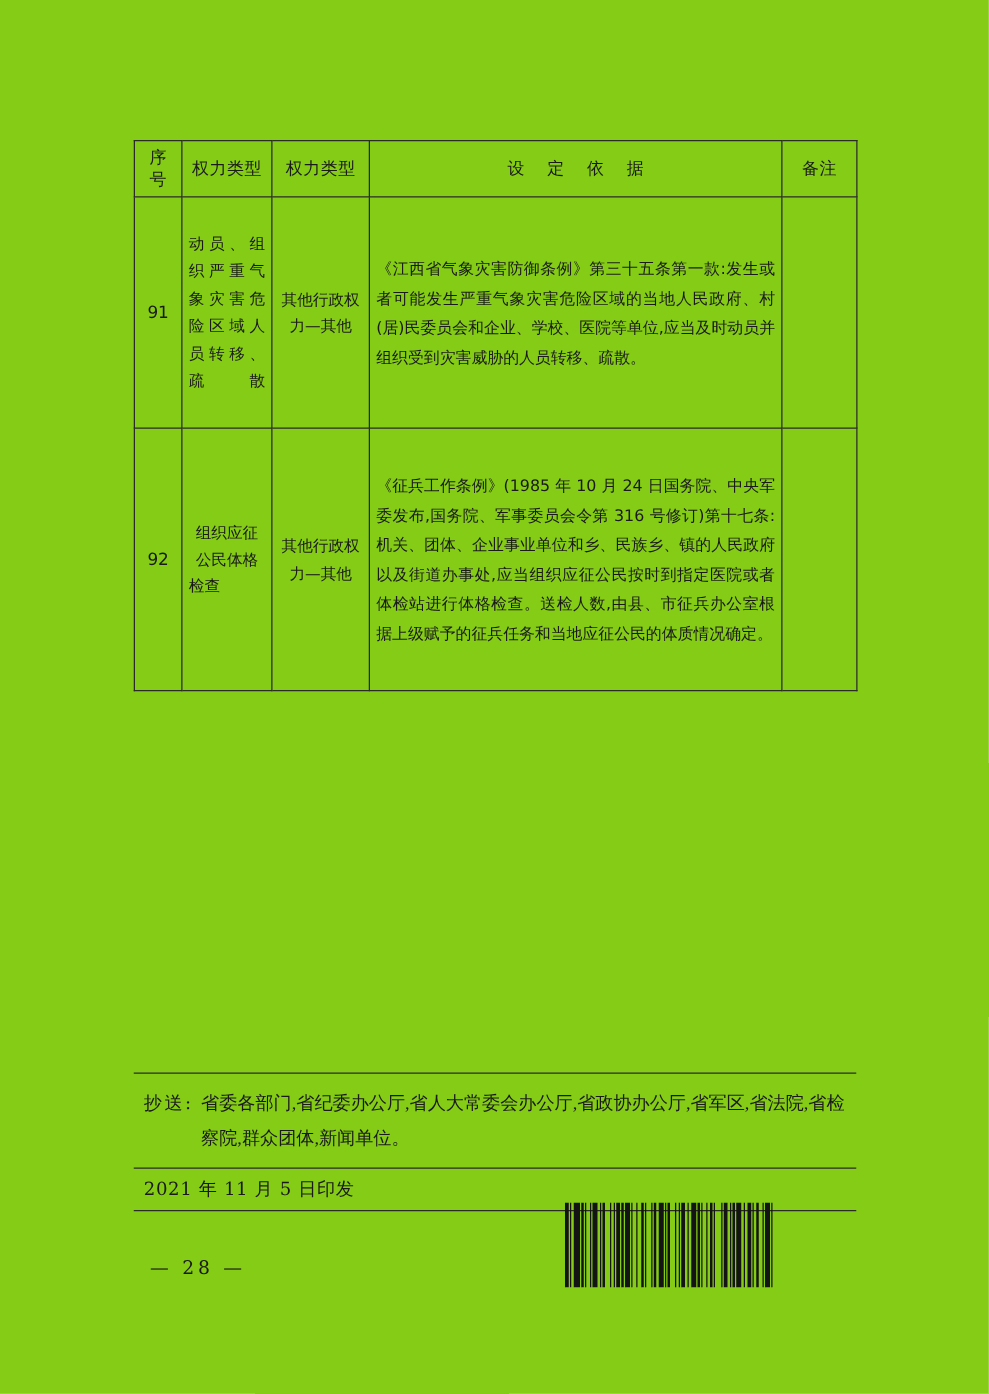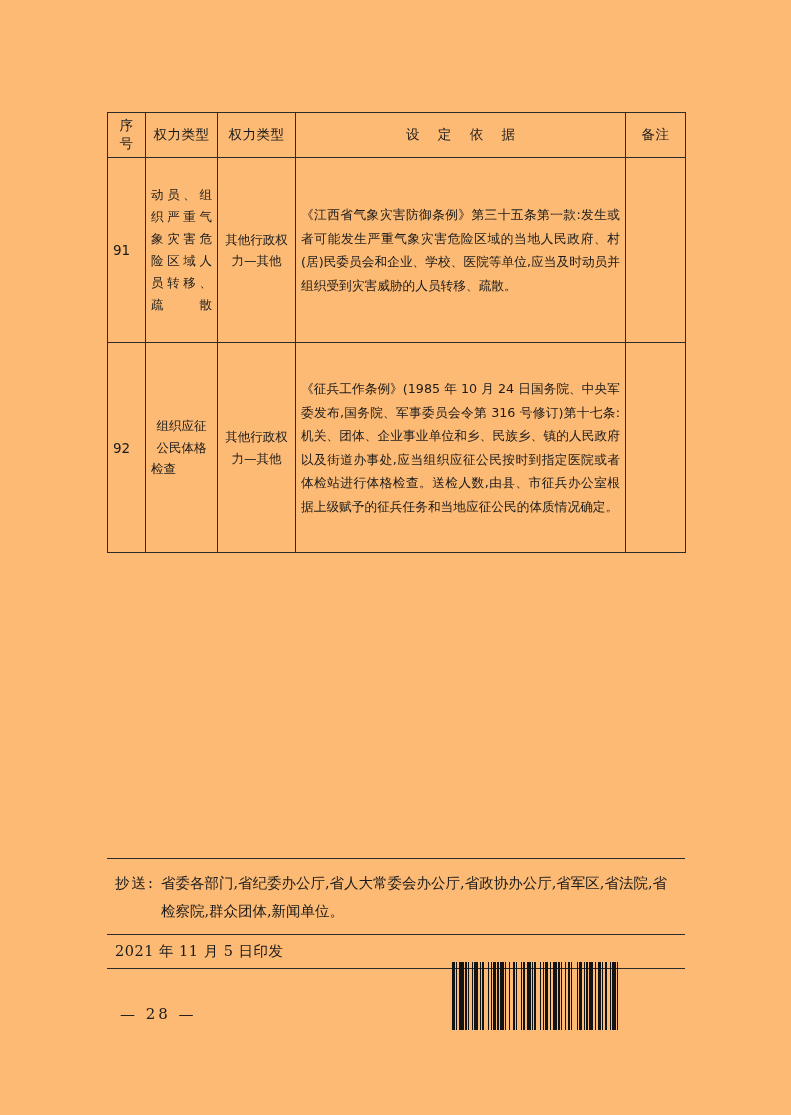--- a/index.html
+++ b/index.html
@@ -11,21 +11,21 @@
     height: 1115px;
     background: #ffffff;
     font-family: "DejaVu Serif", "Liberation Serif", serif;
     color: #1a1a1a;
     position: relative;
     overflow: hidden;
   }
   .page {
     position: absolute;
     inset: 0;
-    background: #fdba74;
+    background: #84cc16;
   }
 
   
   .table-wrap {
     position: absolute;
     left: 107px;
     top: 112px;
     width: 578px;
   }
   table.doc-table {
@@ -52,20 +52,21 @@
     height: 30px;
     font-family: "DejaVu Sans", "Liberation Sans", sans-serif;
     font-weight: 600;
   }
   thead td.basis-head {
     letter-spacing: 7px;
     text-indent: 7px;
   }
 
   td.cell-no {
+    text-align: center;
     font-size: 13.5px;
     font-family: "DejaVu Sans", "Liberation Sans", sans-serif;
   }
   td.cell-name {
     font-size: 12.5px;
     line-height: 1.75;
     text-align: justify;
     text-align-last: justify;
     font-family: "DejaVu Sans", "Liberation Sans", sans-serif;
     padding: 6px 6px;
@@ -108,20 +109,21 @@
     font-family: "DejaVu Serif", "Liberation Serif", serif;
   }
   .cc-label {
     flex: 0 0 auto;
     letter-spacing: 2px;
     white-space: nowrap;
     padding-right: 6px;
   }
   .cc-text {
     flex: 1 1 auto;
+    font-family: Liberation Serif, serif;
   }
   .issuer-row {
     display: flex;
     justify-content: space-between;
     align-items: baseline;
     padding: 7px 10px 7px 8px;
     font-size: 14.5px;
     font-family: "DejaVu Serif", "Liberation Serif", serif;
   }
   .issuer-left { letter-spacing: 0.5px; }

